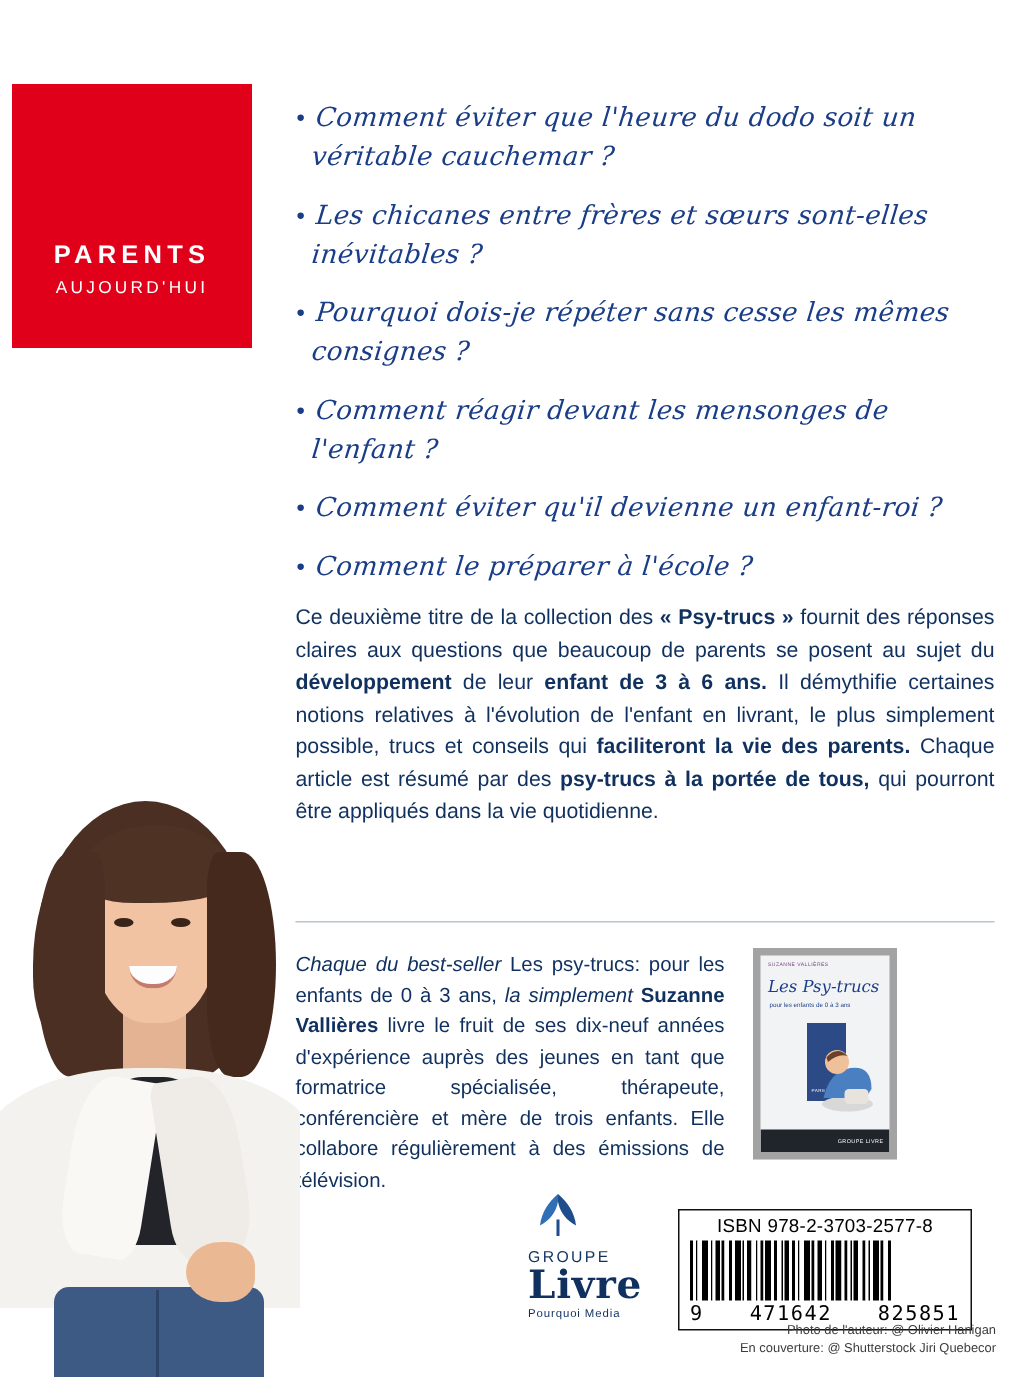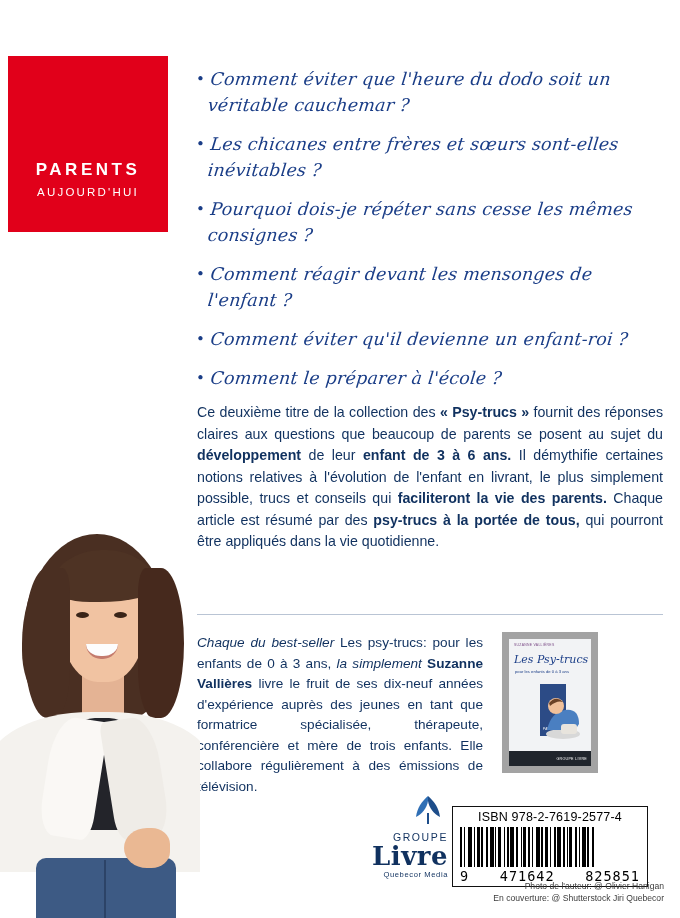--- a/index.html
+++ b/index.html
@@ -106,21 +106,21 @@
   .author-bio b { font-weight: bold; }
 
   
   .mini-book {
     position: absolute;
     left: 502px;
     top: 632px;
     width: 96px;
     height: 141px;
     background: #f2f3f5;
-    border: 7px solid #a3a3a3;
+    border: 5px solid #a3a3a3;
     overflow: hidden;
     text-decoration: underline;
   }
   .mini-book-author {
     position: absolute;
     left: 5px; top: 4px;
     font-size: 3.4px;
     color: #7a4a86;
     letter-spacing: 0.3px;
   }
@@ -170,21 +170,21 @@
     padding-right: 4px;
     letter-spacing: 0.3px;
   }
 
   
   .publisher {
     position: absolute;
     left: 352px;
     top: 795px;
     width: 96px;
-    text-align: right;
+    text-align: left;
     color: #10315f;
   }
   .pub-groupe {
     font-size: 10.5px;
     letter-spacing: 1.6px;
     margin-top: 2px;
   }
   .pub-livre {
     font-family: "DejaVu Serif", serif;
     font-size: 26px;
@@ -419,25 +419,25 @@
 </div>
 
 <div class="publisher">
   <svg width="40" height="30" viewBox="0 0 40 30">
     <path d="M20 1 C14 6 9 13 8 22 C14 19 19 13 20 6 Z" fill="#2f6fb5"></path>
     <path d="M20 1 C26 6 31 13 32 22 C26 19 21 13 20 6 Z" fill="#1d4d8a"></path>
     <rect x="19" y="18" width="2" height="11" fill="#1d4d8a"></rect>
   </svg>
   <div class="pub-groupe">GROUPE</div>
   <div class="pub-livre">Livre</div>
-  <div class="pub-quebecor">Quebecor Media</div>
+  <div class="pub-quebecor">Pourquoi Media</div>
 </div>
 
 <div class="isbn-box">
-  <div class="isbn-text">ISBN 978-2-7619-2577-4</div>
+  <div class="isbn-text">ISBN 978-2-3703-2577-8</div>
   <div class="barcode">
     <span style="width:2px"></span>
       <span style="width:2px;background:#fff"></span>
     <span style="width:1px"></span>
       <span style="width:3px;background:#fff"></span>
     <span style="width:4px"></span>
       <span style="width:2px;background:#fff"></span>
     <span style="width:1px"></span>
       <span style="width:2px;background:#fff"></span>
     <span style="width:3px"></span>

